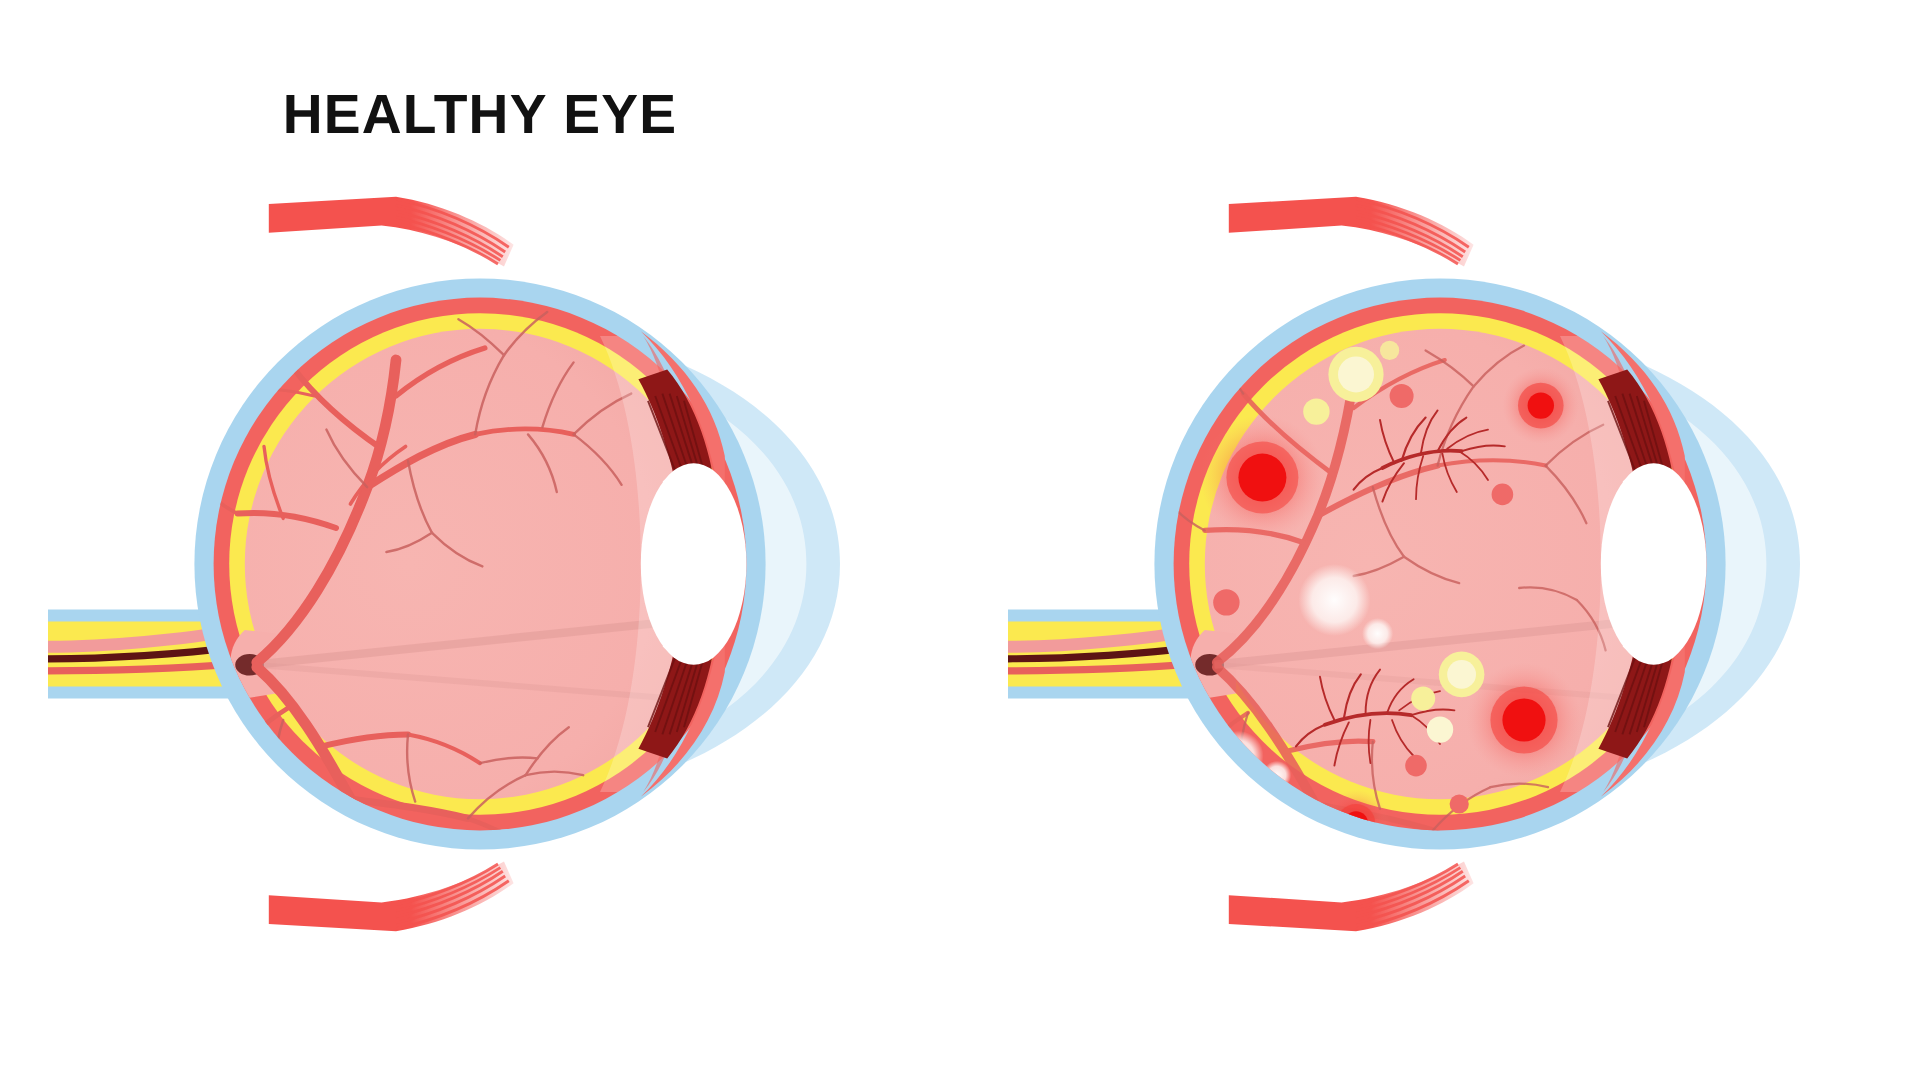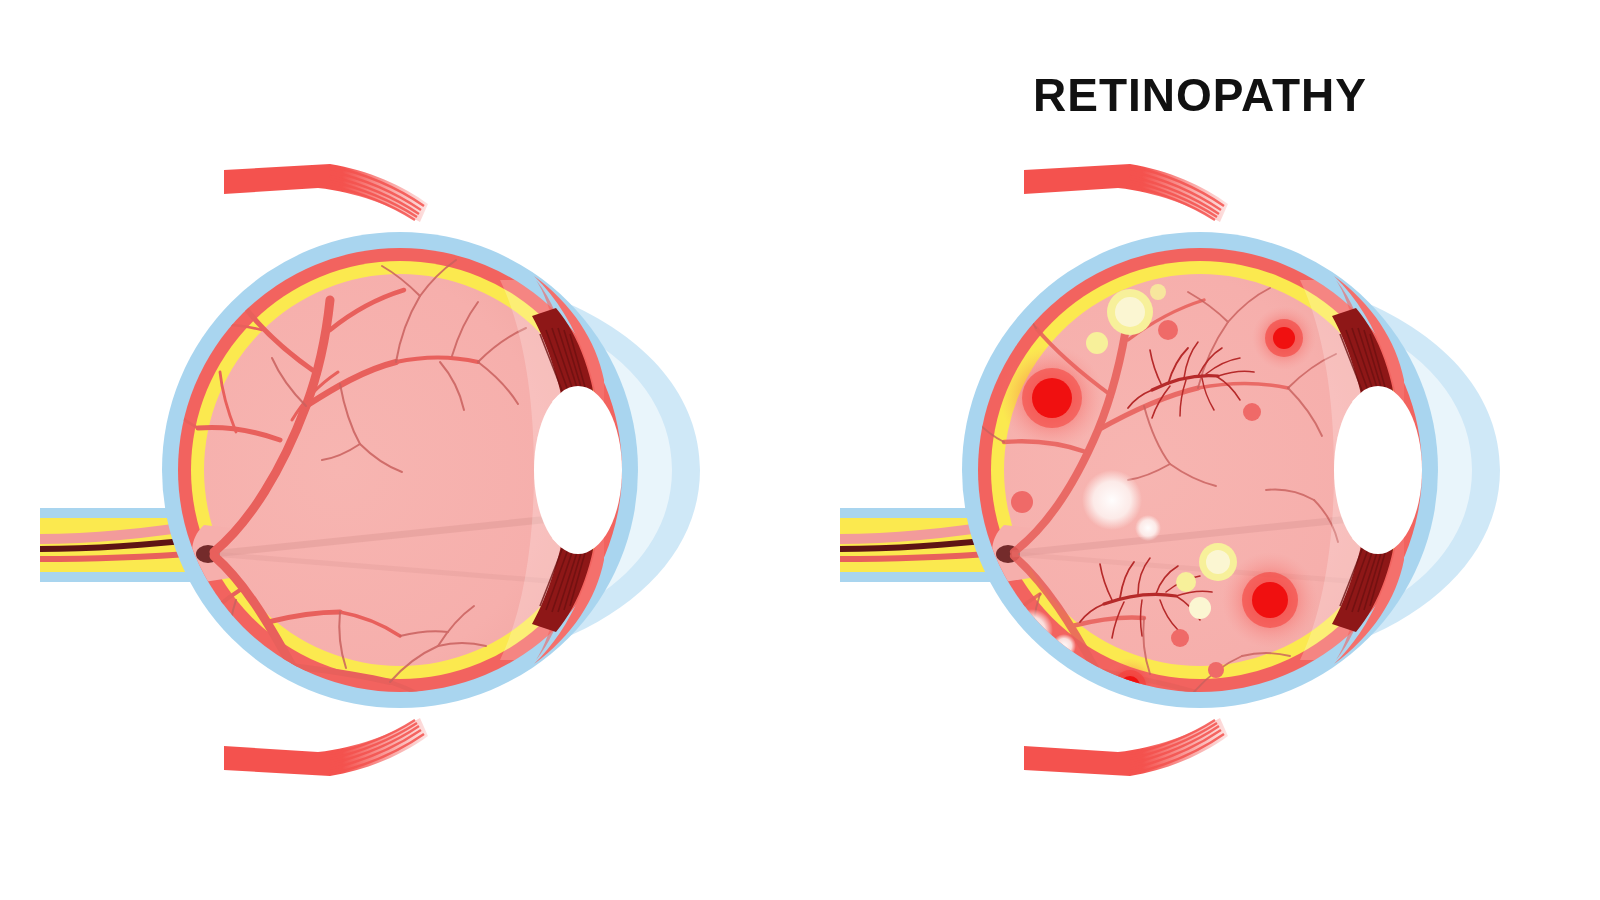--- a/index.html
+++ b/index.html
@@ -24,20 +24,21 @@
   }
   .eye-svg{position:absolute;top:130px;left:0;width:800px;height:680px;display:block;}
 </style>
 </head>
 <body>
 
 <div class="canvas">
 
   <div class="panel panel-left">
 
+    <div class="panel-title">HEALTHY EYE</div>
 
     <svg class="eye-svg" viewBox="0 0 800 680">
       <defs>
         <clipPath id="globeClipA">
           <circle cx="400" cy="340" r="222"></circle>
         </clipPath>
         <radialGradient id="vitGradA" cx="35%" cy="50%" r="75%">
           <stop offset="0%" stop-color="#f7b5b1"></stop>
           <stop offset="70%" stop-color="#f6afac"></stop>
           <stop offset="100%" stop-color="#f2a6a2"></stop>
@@ -188,21 +189,20 @@
         </g>
 
         <ellipse cx="578" cy="340" rx="44" ry="84" fill="#ffffff"></ellipse>
         <path d="M556,268 C576,292 586,316 586,340 C586,364 576,388 556,412" stroke="#ffffff" stroke-width="10" fill="none" opacity="0.9"></path>
       </g>
     </svg>
   </div>
 
   <div class="panel panel-right">
 
-    <div class="panel-title">RETINOPATHY</div>
 
     <svg class="eye-svg" viewBox="0 0 800 680">
       <defs>
         <clipPath id="globeClipB">
           <circle cx="400" cy="340" r="222"></circle>
         </clipPath>
         <radialGradient id="vitGradB" cx="35%" cy="50%" r="75%">
           <stop offset="0%" stop-color="#f7b5b1"></stop>
           <stop offset="70%" stop-color="#f6afac"></stop>
           <stop offset="100%" stop-color="#f2a6a2"></stop>

